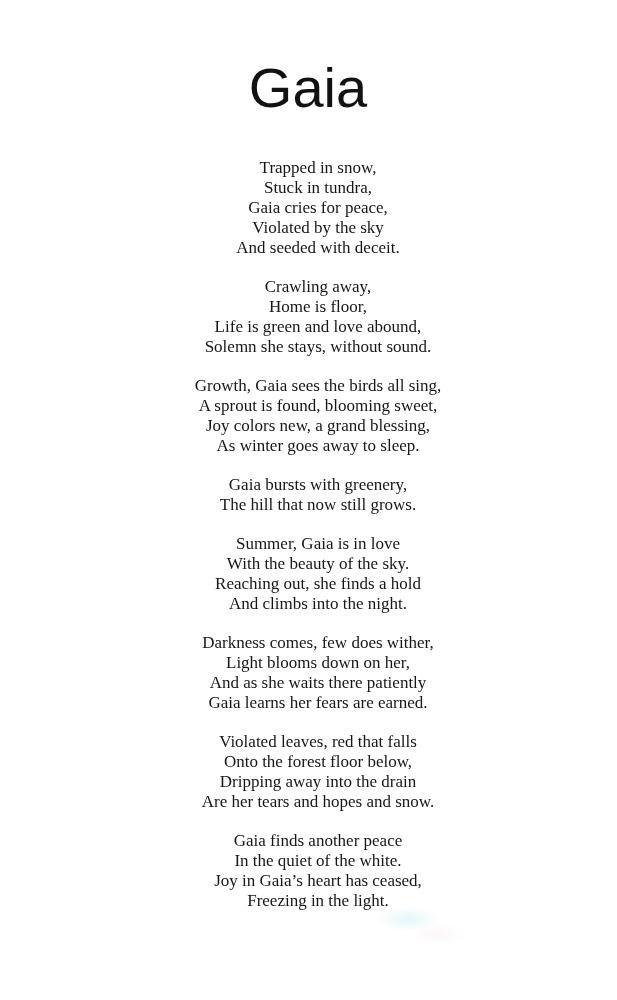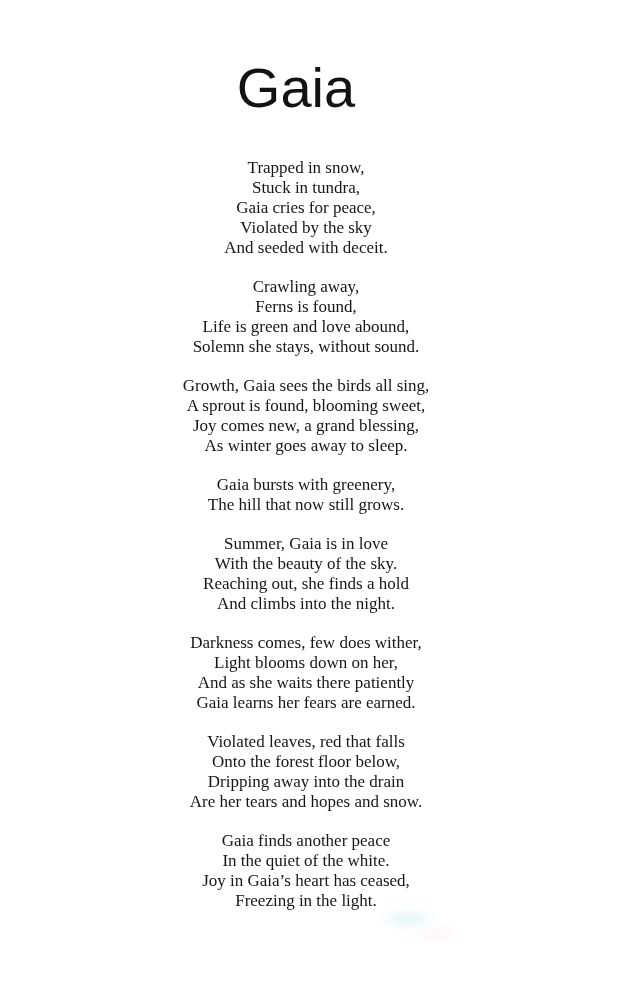--- a/index.html
+++ b/index.html
@@ -14,20 +14,21 @@
     margin: 0 auto;
     background: #ffffff;
     overflow: hidden;
     color: #161616;
   }
   .content {
     box-sizing: border-box;
     width: 592px;           
     padding-top: 60px;
     text-align: center;
+    margin-left: 12px;
   }
   .title {
     font-family: "Liberation Sans", "DejaVu Sans", sans-serif;
     font-size: 56px;
     font-weight: 400;
     line-height: 1;
     letter-spacing: 0px;
     margin: 0 0 42px 0;
     color: #121212;
   }
@@ -69,29 +70,29 @@
     <div class="stanza">
       <div class="line">Trapped in snow,</div>
       <div class="line">Stuck in tundra,</div>
       <div class="line">Gaia cries for peace,</div>
       <div class="line">Violated by the sky</div>
       <div class="line">And seeded with deceit.</div>
     </div>
 
     <div class="stanza">
       <div class="line">Crawling away,</div>
-      <div class="line">Ferns is found,</div>
+      <div class="line">Home is floor,</div>
       <div class="line">Life is green and love abound,</div>
       <div class="line">Solemn she stays, without sound.</div>
     </div>
 
     <div class="stanza">
       <div class="line">Growth, Gaia sees the birds all sing,</div>
       <div class="line">A sprout is found, blooming sweet,</div>
-      <div class="line">Joy comes new, a grand blessing,</div>
+      <div class="line">Joy colors new, a grand blessing,</div>
       <div class="line">As winter goes away to sleep.</div>
     </div>
 
     <div class="stanza">
       <div class="line">Gaia bursts with greenery,</div>
       <div class="line">The hill that now still grows.</div>
     </div>
 
     <div class="stanza">
       <div class="line">Summer, Gaia is in love</div>

